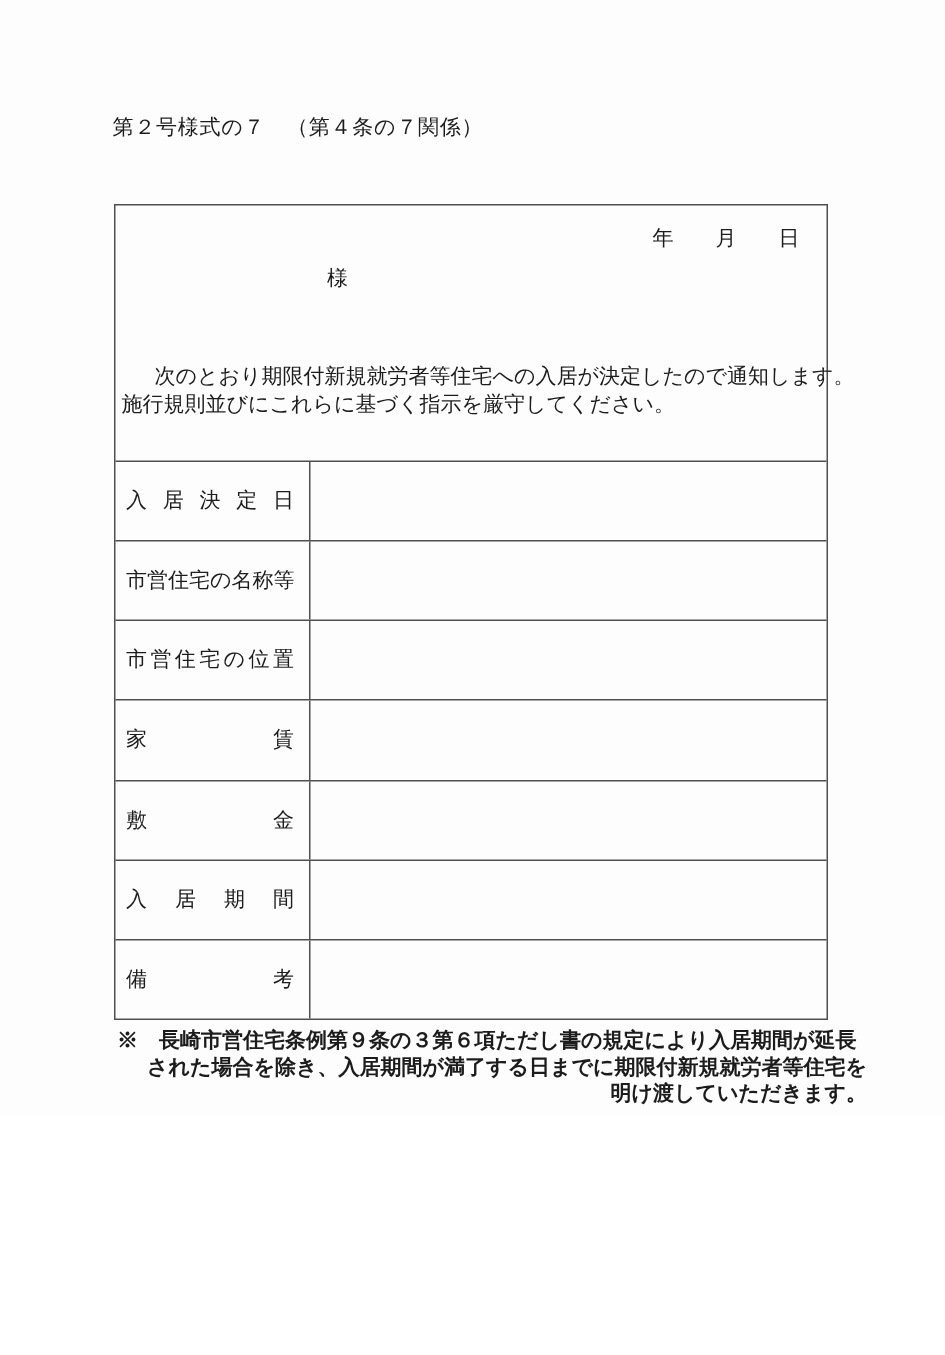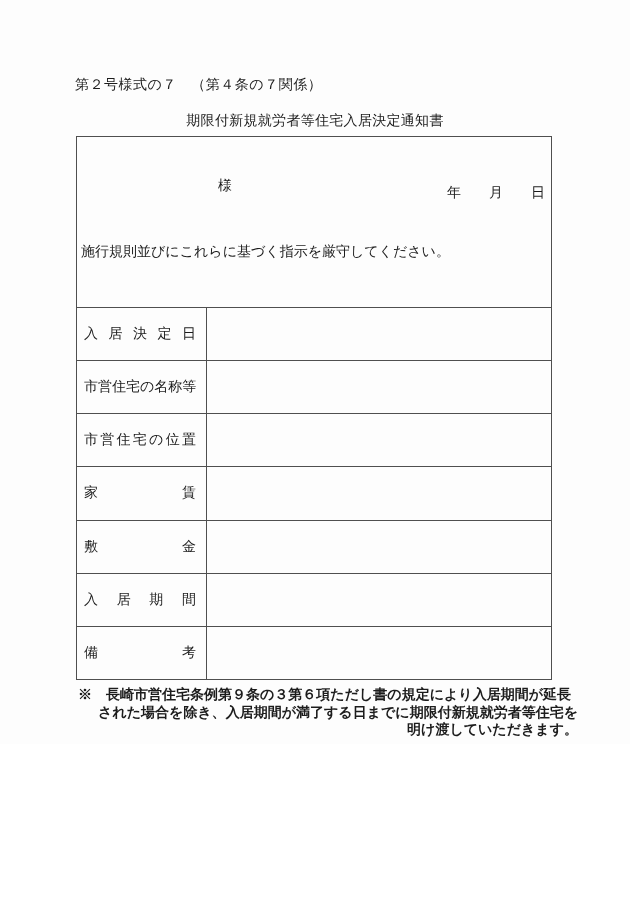--- a/index.html
+++ b/index.html
@@ -40,24 +40,23 @@
     top: 136px;
     width: 476px;
     height: 544px;
     border: 1px solid #4f4f4f;
     box-sizing: border-box;
     background: #fdfdfd;
   }
   .date-line {
     position: absolute;
     top: 13px;
-    right: 6px;
-    font-size: 14px;
-    white-space: nowrap;
-    margin-top: 34px;
+    right: 18px;
+    font-size: 14px;
+    white-space: nowrap;
   }
   .recipient-line {
     position: absolute;
     top: 40px;
     left: 141px;
     font-size: 14px;
     white-space: nowrap;
   }
   .mayor-line {
     position: absolute;
@@ -134,30 +133,30 @@
   .note-line { white-space: nowrap; }
   .note-line.cont { padding-left: 16px; text-align: right; }
 </style>
 </head>
 <body>
 
 <div class="page">
 
   <div class="form-id">第２号様式の７　（第４条の７関係）</div>
 
-  <div class="doc-title">期限付新規就労者等住宅入居決定通知書</div>
 
   <div class="form-box">
 
     <div class="date-line">年　　月　　日</div>
 
     <div class="recipient-line">様</div>
 
 
     <div class="para">
+      <div class="para-line indent2">次のとおり期限付新規就労者等住宅への入居が決定したので通知します。</div>
       <div class="para-line">施行規則並びにこれらに基づく指示を厳守してください。</div>
     </div>
 
     <div class="field-table">
 
       <div class="field-row">
         <div class="field-label-cell">
           <div class="field-label">
               <span>入</span>
               <span>居</span>

